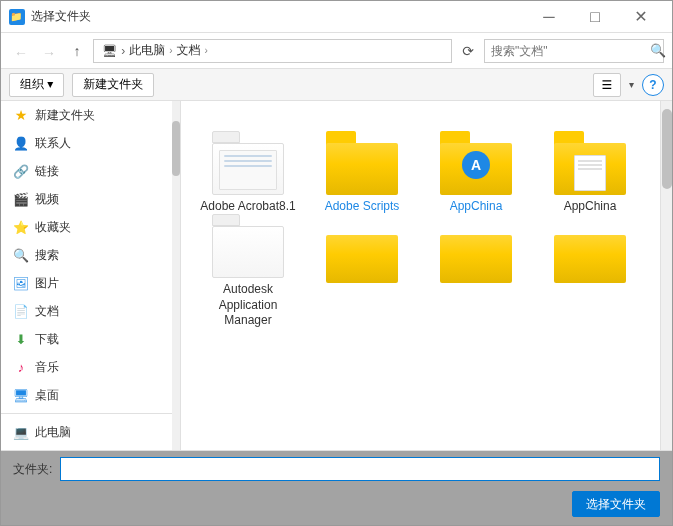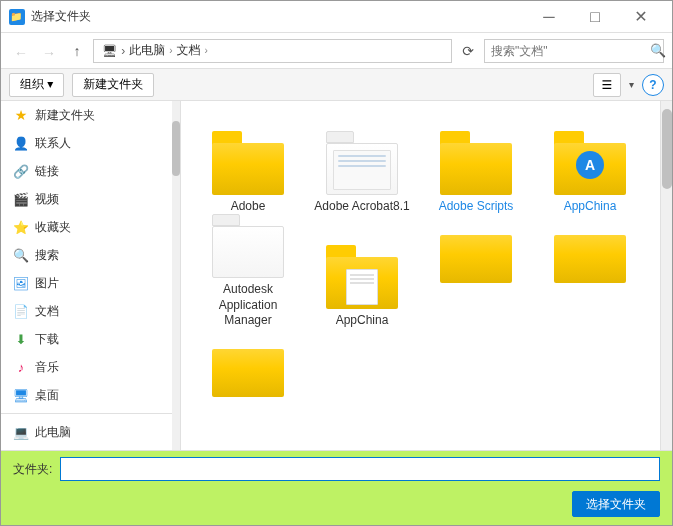--- a/index.html
+++ b/index.html
@@ -335,21 +335,21 @@
       left: 1px;
       width: 10px;
       height: 80px;
       background: #c0c0c0;
       border-radius: 5px;
     }
     
     
     .bottom-area {
       border-top: 1px solid #e0e0e0;
-      background: #bef264;
+      background: #a3a3a3;
       flex-shrink: 0;
     }
     .filename-row {
       display: flex;
       align-items: center;
       padding: 6px 12px;
       gap: 8px;
     }
     .filename-label {
       font-size: 12px;
@@ -506,27 +506,20 @@
           <div style="position:absolute;top:20px;right:0;width:8px;height:55px;background:#c0c0c0;border-radius:4px;"></div>
         </div>
       </div>
     </div>
 
     <div class="file-area">
       <div class="file-grid">
 
 
 
-        <div class="file-item">
-          <div class="folder-icon-wrap">
-            <div class="folder-tab" style="background:#ffcc02;"></div>
-            <div class="folder-body-light"></div>
-          </div>
-          <span class="file-label">Adobe</span>
-        </div>
 
         <div class="file-item">
           <div class="folder-icon-wrap folder-white">
             <div class="folder-tab-white"></div>
             <div class="folder-body-white">
               <div style="position:absolute;top:6px;left:6px;right:6px;bottom:4px;background:#f9f9f9;border:1px solid #e0e0e0;border-radius:1px;">
                 <div style="height:2px;background:#c8d8e8;margin:4px 4px 3px;border-radius:1px;"></div>
                 <div style="height:2px;background:#c8d8e8;margin:0 4px 3px;border-radius:1px;"></div>
                 <div style="height:2px;background:#c8d8e8;margin:0 4px;border-radius:1px;"></div>
               </div>
@@ -547,41 +540,41 @@
           <div class="folder-icon-wrap">
             <div class="folder-tab" style="background:#ffcc02;"></div>
             <div class="folder-body-light">
               <div style="position:absolute;top:8px;left:50%;transform:translateX(-50%);width:28px;height:28px;background:#1e88e5;border-radius:50%;display:flex;align-items:center;justify-content:center;color:white;font-size:14px;font-weight:bold;">A</div>
             </div>
           </div>
           <span class="file-label blue">AppChina</span>
         </div>
 
         <div class="file-item">
-          <div class="folder-icon-wrap folder-white">
-            <div class="folder-tab-white"></div>
-            <div class="folder-body-white"></div>
-          </div>
-          <span class="file-label">Autodesk Application Manager</span>
-        </div>
-
-        <div class="file-item">
           <div class="folder-icon-wrap">
             <div class="folder-tab" style="background:#ffcc02;"></div>
             <div class="folder-body-light">
               <div style="position:absolute;bottom:4px;left:50%;transform:translateX(-50%);width:32px;height:36px;background:#fff;border:1px solid #ddd;border-radius:1px;">
                 <div style="height:2px;background:#e0e0e0;margin:4px 3px 2px;"></div>
                 <div style="height:2px;background:#e0e0e0;margin:0 3px 2px;"></div>
                 <div style="height:2px;background:#e0e0e0;margin:0 3px;"></div>
               </div>
             </div>
           </div>
           <span class="file-label">AppChina</span>
         </div>
 
+        <div class="file-item">
+          <div class="folder-icon-wrap folder-white">
+            <div class="folder-tab-white"></div>
+            <div class="folder-body-white"></div>
+          </div>
+          <span class="file-label">Autodesk Application Manager</span>
+        </div>
+
         <div class="file-item" style="height:60px;justify-content:flex-start;overflow:hidden;">
           <div class="folder-icon-wrap" style="height:48px;overflow:hidden;">
             <div style="width:72px;height:48px;background:linear-gradient(180deg,#ffd633 0%,#ffcc02 40%,#e6b800 100%);border-radius:2px;position:absolute;bottom:0;left:0;"></div>
           </div>
         </div>
         <div class="file-item" style="height:60px;justify-content:flex-start;overflow:hidden;">
           <div class="folder-icon-wrap" style="height:48px;overflow:hidden;">
             <div style="width:72px;height:48px;background:linear-gradient(180deg,#ffd633 0%,#ffcc02 40%,#e6b800 100%);border-radius:2px;position:absolute;bottom:0;left:0;"></div>
           </div>
         </div>

